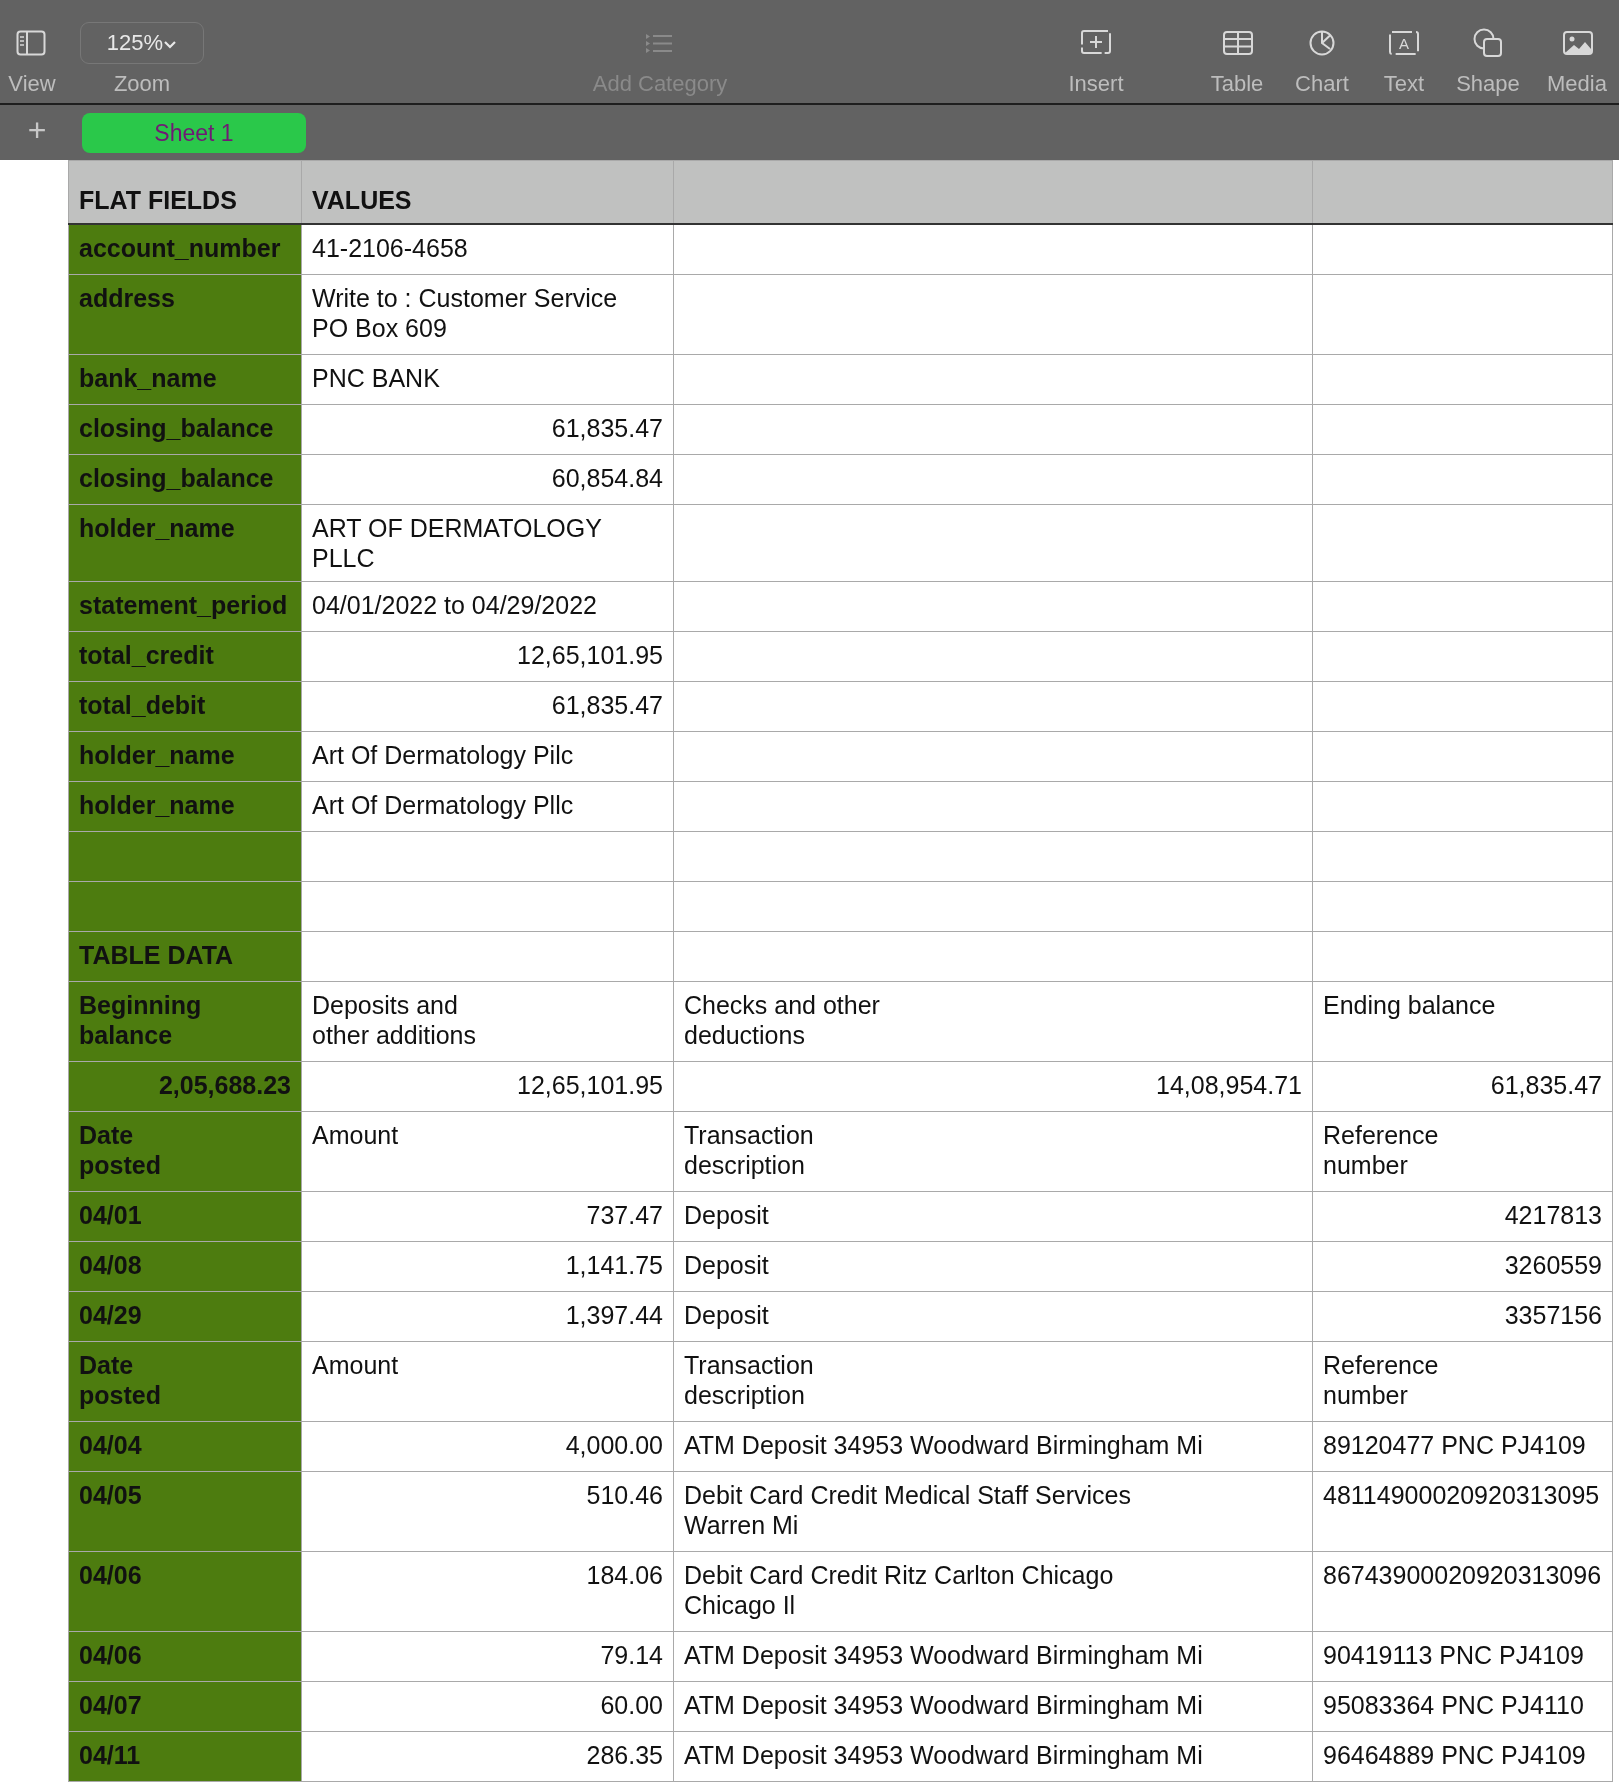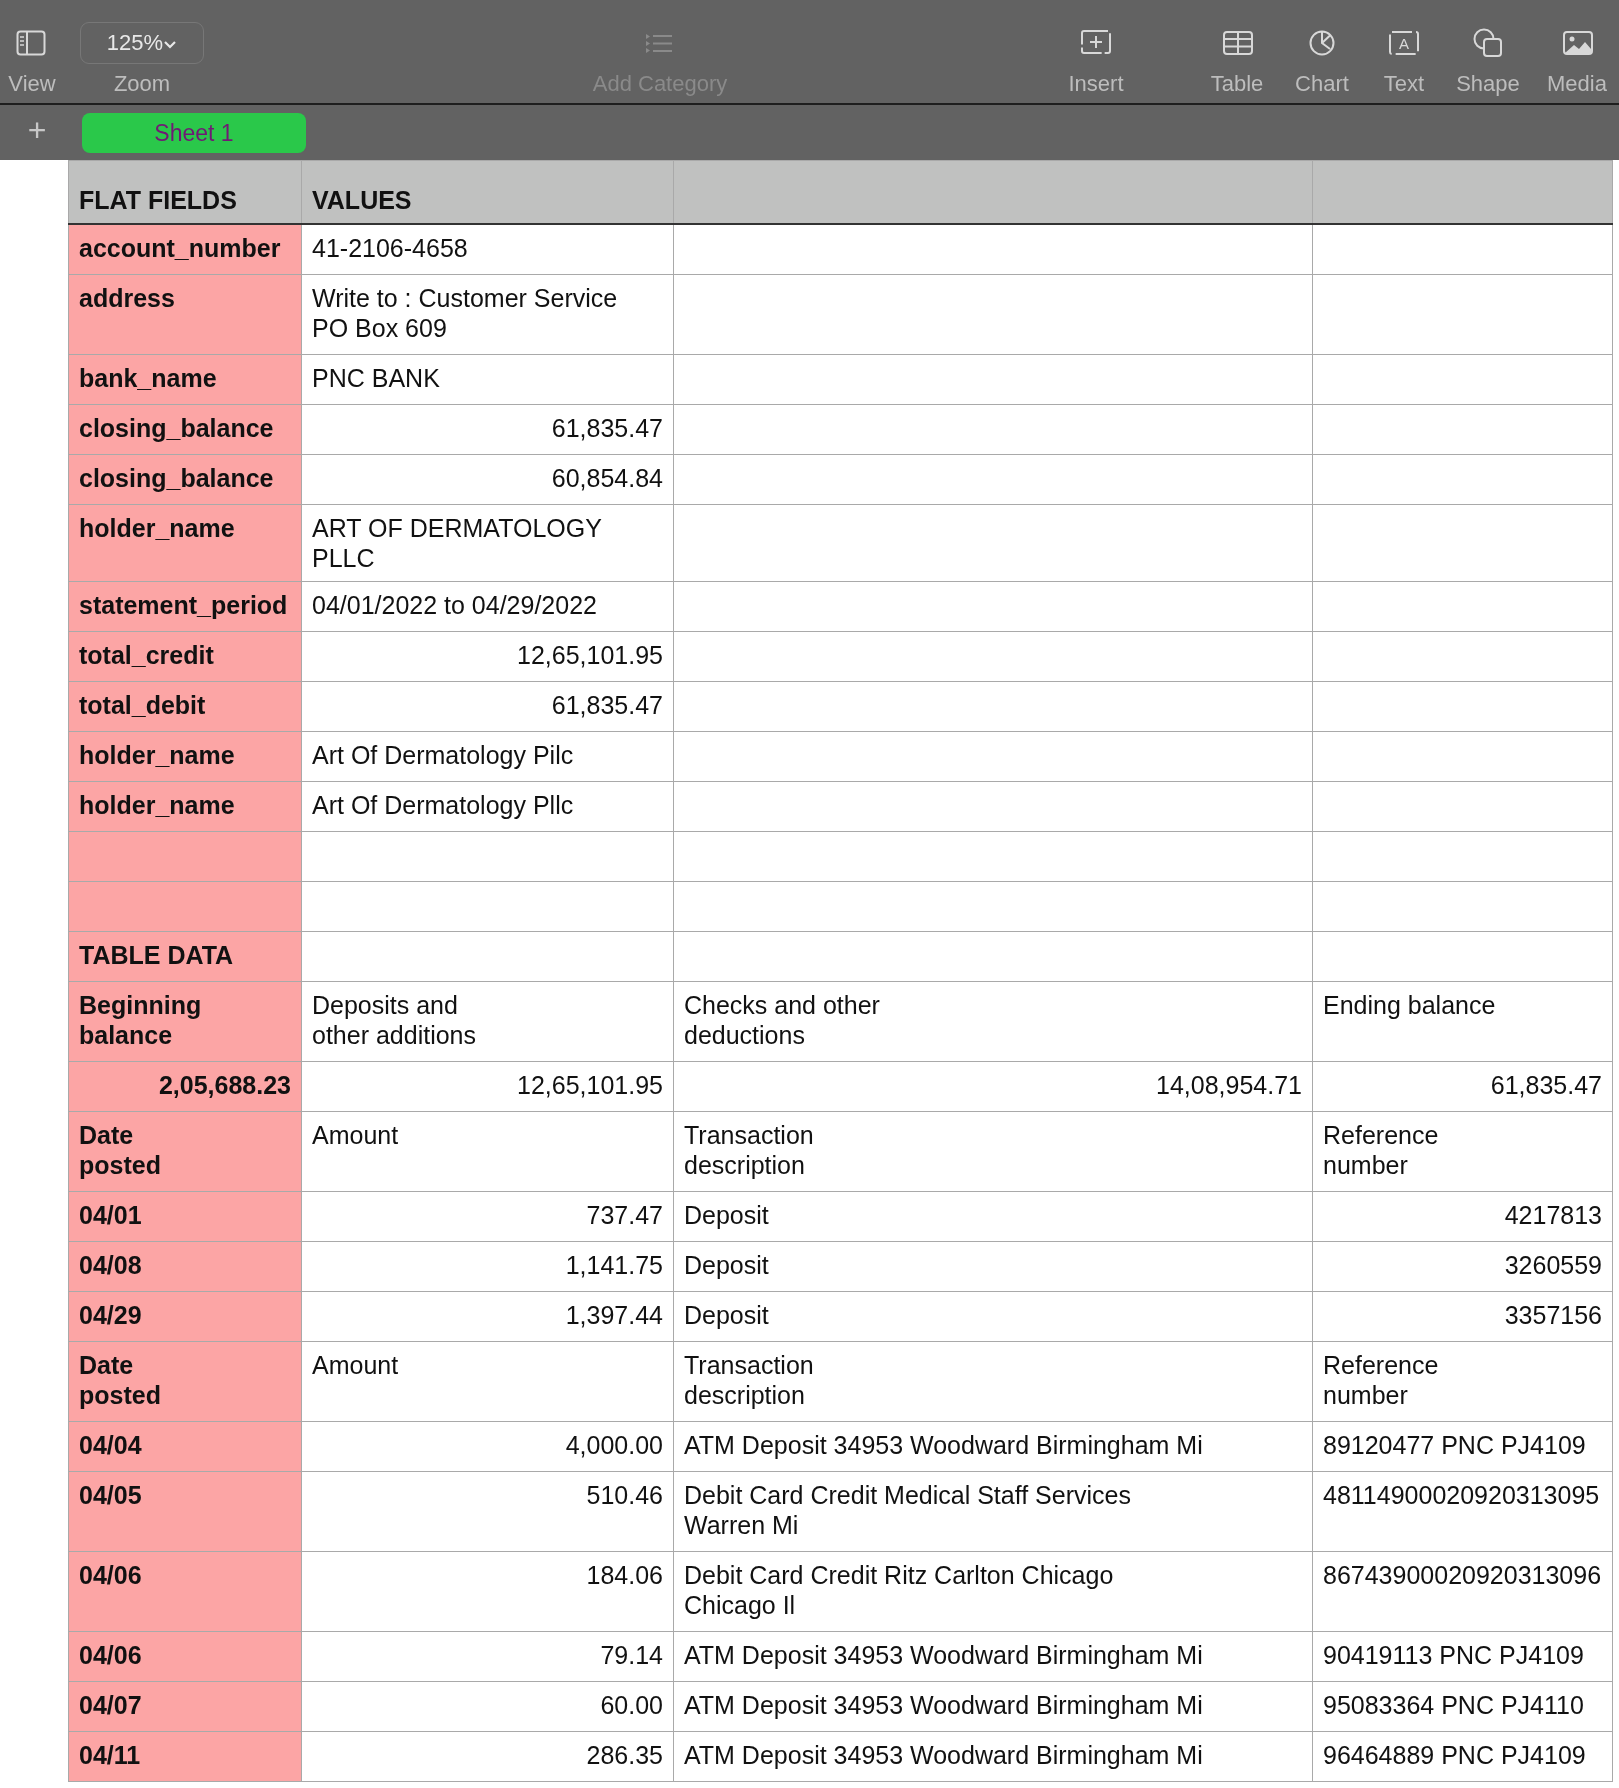--- a/index.html
+++ b/index.html
@@ -9,21 +9,21 @@
   .tb-item .ic { position:absolute; top:26px; height:34px; display:flex; align-items:center; justify-content:center; }
   .tb-item .lbl { position:absolute; top:71px; font-size:22px; color:#bdbdbd; white-space:nowrap; transform:translateX(-50%); left:50%; }
   .tb-item.disabled .lbl { color:#8a8a8a; }
   .zoom-box { position:absolute; left:80px; top:22px; width:124px; height:42px; border:1.5px solid #777; border-radius:9px; box-sizing:border-box; color:#e8e8e8; font-size:22px; display:flex; align-items:center; justify-content:center; }
   .tabbar { position:absolute; left:0; top:105px; width:1619px; height:55px; background:#626262; }
   .plus { position:absolute; left:22px; top:10px; width:30px; height:30px; color:#c8c8c8; font-size:32px; line-height:30px; text-align:center; }
   .sheet-tab { position:absolute; left:82px; top:8px; width:224px; height:40px; background:#2ac84a; border-radius:8px; color:#701a75; font-size:23px; display:flex; align-items:center; justify-content:center; }
   .sheet { position:absolute; left:68px; top:160px; }
   table { border-collapse:collapse; table-layout:fixed; }
   td { border:1.5px solid #a9a9a9; padding:8px 10px; font-size:25px; color:#111; vertical-align:top; line-height:30px; box-sizing:border-box; white-space:pre-line; }
-  td.k { background:#fca5a5; font-weight:bold; }
+  td.k { background:#4d7c0f; font-weight:bold; }
   tr.hdr td { background:#c0c1c0; font-weight:bold; height:44px; padding-top:24px; border-bottom:2.5px solid #333; }
   td.r { text-align:right; }
   .r1 td { height:50px; }
   .r2 td { height:80px; }
 </style>
 </head>
 <body>
 
 <div class="toolbar">
   <div class="tb-item" style="left:0;width:64px;">

